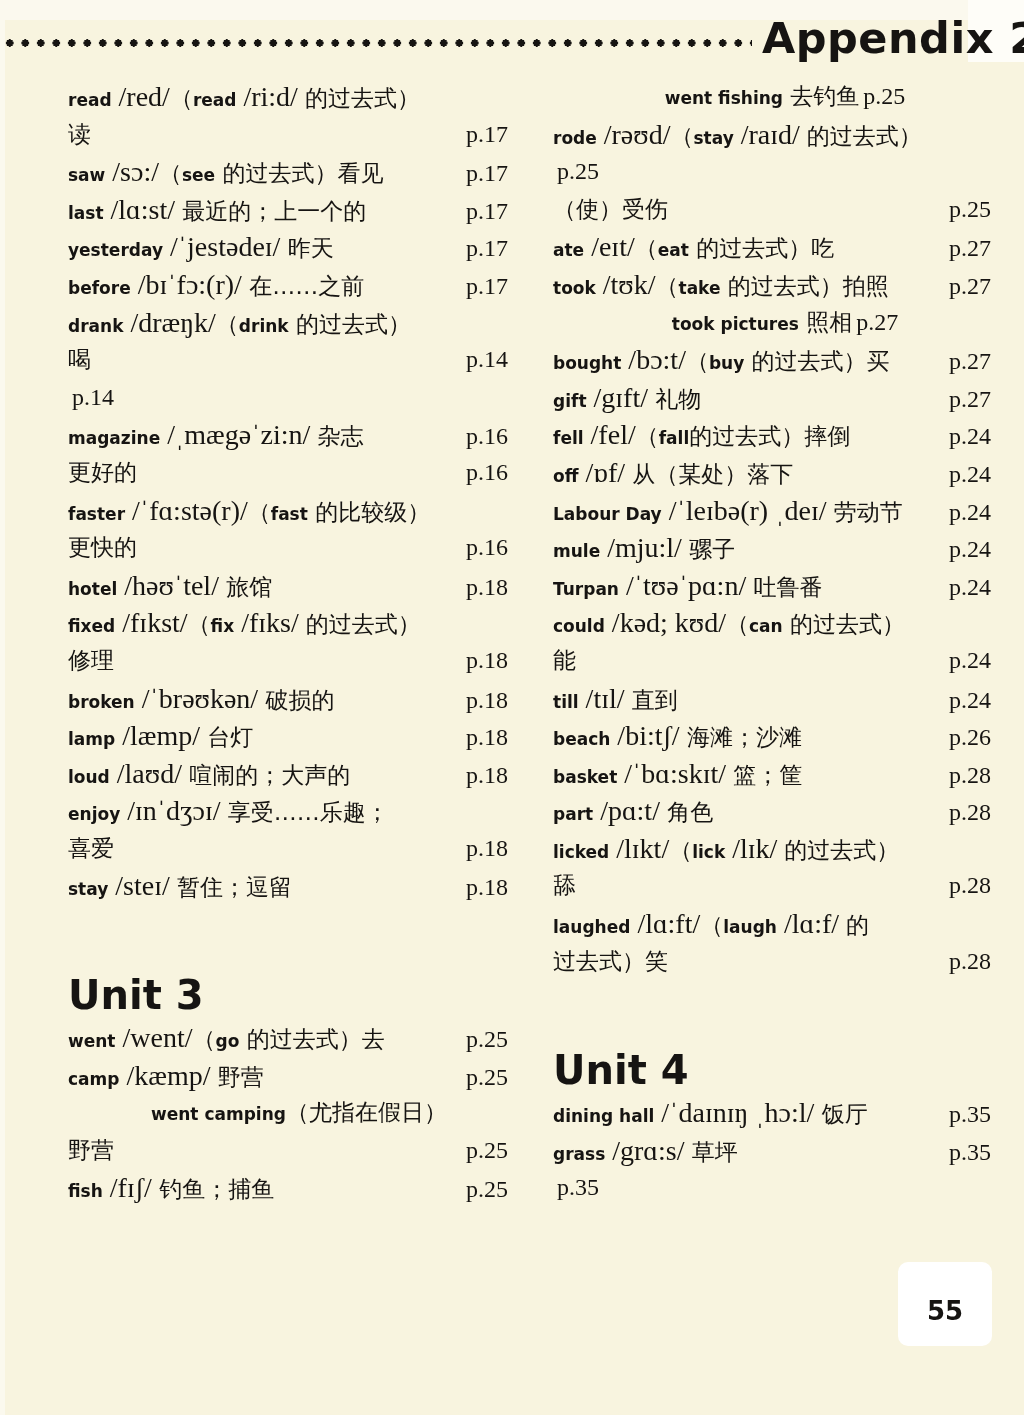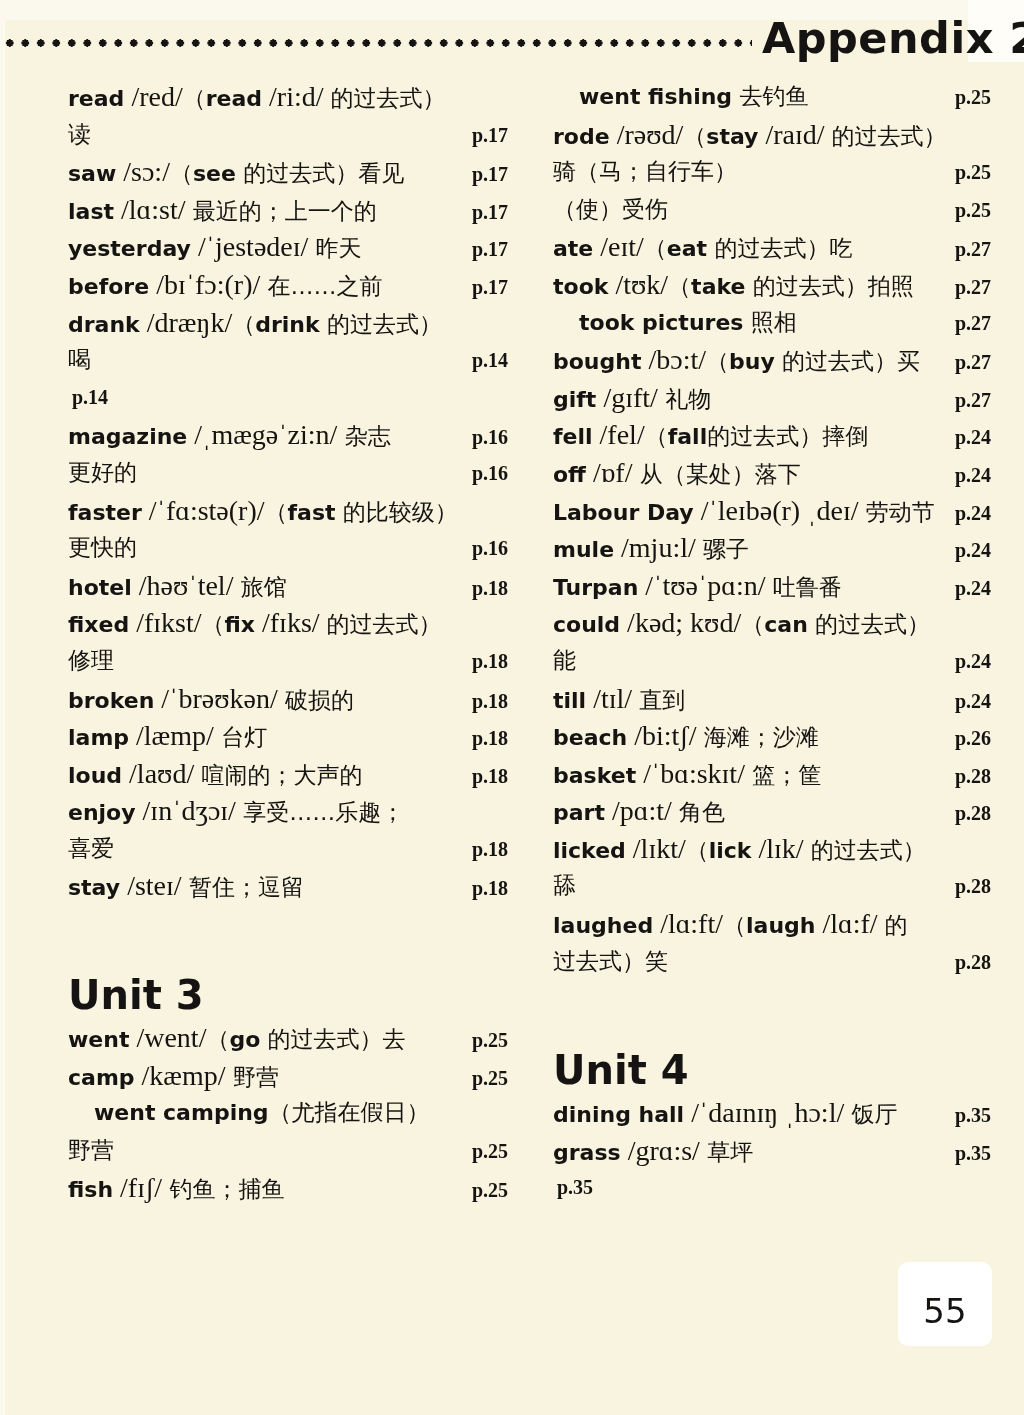--- a/index.html
+++ b/index.html
@@ -24,34 +24,34 @@
     font-size:43px;font-weight:800;letter-spacing:0.5px;
     white-space:nowrap;
   }
   .col{position:absolute;top:78px;display:flex;flex-direction:column;}
   .col-left{left:68px;width:440px;}
   .col-right{left:553px;width:438px;}
   .entry{
     display:flex;justify-content:space-between;align-items:baseline;
     height:37.6px;line-height:37.6px;white-space:nowrap;
   }
-  .entry.indent{padding-left:26px;}
+  .entry.indent{padding-left:26px;justify-content:center;}
   .txt{min-width:0;}
-  .s-w{font-weight:700;font-size:22px;font-family:"DejaVu Sans",sans-serif;}
+  .s-w{font-weight:700;font-size:17px;font-family:"DejaVu Sans",sans-serif;}
   .s-p{font-size:28px;font-family:"Liberation Serif","DejaVu Serif",serif;}
   .s-c{font-size:23px;font-family:"DejaVu Sans",sans-serif;}
-  .pg{font-size:20px;font-family:"Liberation Serif","DejaVu Serif",serif;margin-left:4px;flex:none;font-weight:bold;}
+  .pg{font-size:24px;font-family:"Liberation Serif","DejaVu Serif",serif;margin-left:4px;flex:none;}
   .unit-heading{font-size:40px;font-weight:800;height:47px;line-height:47px;}
   .gap{height:67px;}
   .pageno-wrap{
     position:absolute;left:898px;top:1262px;width:94px;height:84px;
     background:var(--badge-bg,#ffffff);border-radius:10px;
     display:flex;align-items:center;justify-content:center;
   }
-  .pageno{font-size:34px;font-weight:400;margin-top:14px;}
+  .pageno{font-size:26px;font-weight:700;margin-top:14px;}
 </style>
 </head>
 <body>
 
 <div class="page" style="--page-bg: #f8f4df; --ink: #161412; --badge-bg: #ffffff;">
   <div class="edge-top"></div>
   <div class="edge-left"></div>
   <div class="corner-white"></div>
   <div class="dots"></div>
   <div class="appendix-title">Appendix 2</div>
@@ -170,21 +170,20 @@
   <div class="col col-right" id="col-right">
       <div class="entry indent">
         <span class="txt"><span class="s-w">went fishing</span><span class="s-c"> 去钓鱼</span></span>
         <span class="pg">p.25</span>
       </div>
       <div class="entry">
         <span class="txt"><span class="s-w">rode</span><span class="s-p"> /rəʊd/</span><span class="s-c">（</span><span class="s-w">stay</span><span class="s-p"> /raɪd/ </span><span class="s-c">的过去式）</span></span>
         <span class="pg"></span>
       </div>
       <div class="entry">
-        <span class="txt"><span class="s-c">骑（马；自行车）</span></span>
         <span class="pg">p.25</span>
       </div>
       <div class="entry">
         <span class="txt"><span class="s-c">（使）受伤</span></span>
         <span class="pg">p.25</span>
       </div>
       <div class="entry">
         <span class="txt"><span class="s-w">ate</span><span class="s-p"> /eɪt/</span><span class="s-c">（</span><span class="s-w">eat</span><span class="s-c"> 的过去式）吃</span></span>
         <span class="pg">p.27</span>
       </div>

